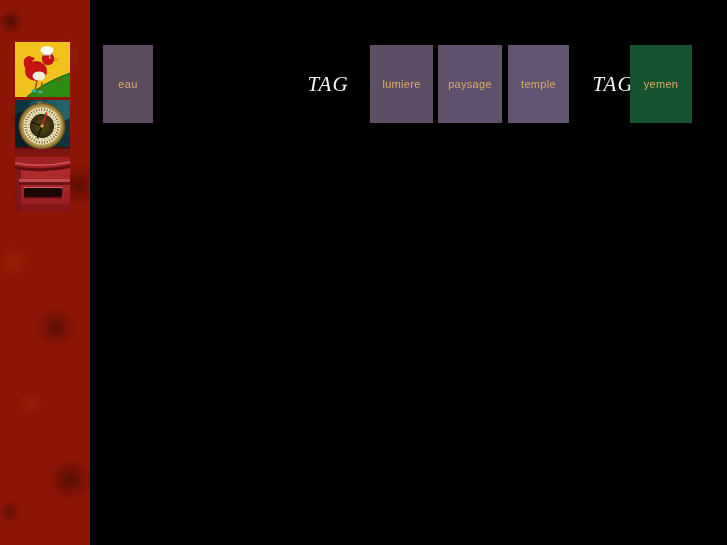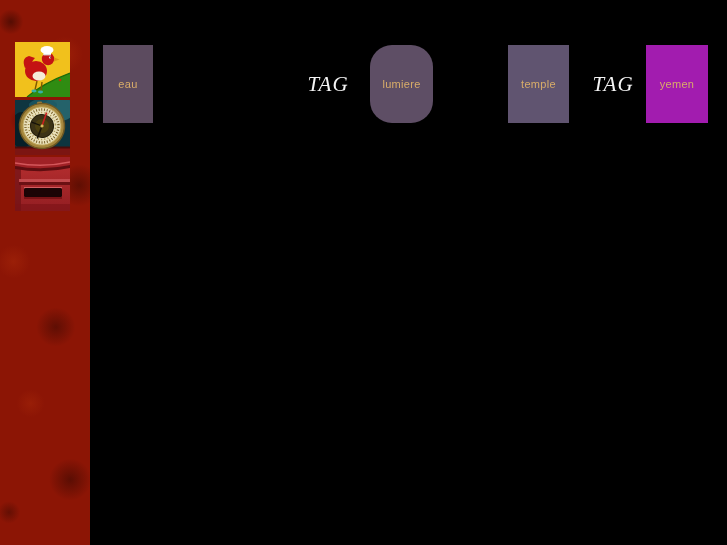--- a/index.html
+++ b/index.html
@@ -111,19 +111,20 @@
         <rect x="9" y="40" width="38" height="2" fill="#7a1316"></rect>
         <rect y="47" width="55" height="7" fill="#7c1215" opacity="0.6"></rect>
       </svg>
     </div>
 
   </div>
 
   <div class="tag-row">
       <div class="tag-button" style="left: 103px; width: 50px; background: rgb(92, 75, 95); color: rgb(217, 173, 105);">eau</div>
       <div class="tag-separator" style="left: 303px; width: 50px; color: rgb(244, 244, 244);">TAG</div>
-      <div class="tag-button" style="left: 370px; width: 63px; background: rgb(94, 78, 101); color: rgb(217, 173, 105); border-radius: 22px;">lumiere</div>
+      <div class="tag-button" style="left: 370px; width: 63px; background: rgb(94, 78, 101); color: rgb(217, 173, 105);">lumiere</div>
+      <div class="tag-button" style="left: 438px; width: 64px; background: rgb(95, 81, 107); color: rgb(217, 173, 105);">paysage</div>
       <div class="tag-button" style="left: 508px; width: 61px; background: rgb(96, 84, 112); color: rgb(217, 173, 105);">temple</div>
       <div class="tag-separator" style="left: 588px; width: 50px; color: rgb(244, 244, 244);">TAG</div>
-      <div class="tag-button" style="left: 630px; width: 62px; background: #a21caf; color: rgb(217, 173, 105); margin-left: 16px;">yemen</div>
+      <div class="tag-button" style="left: 630px; width: 62px; background: #14532d; color: rgb(217, 173, 105);">yemen</div>
     </div>
 
 </div>
 
 </body></html>

